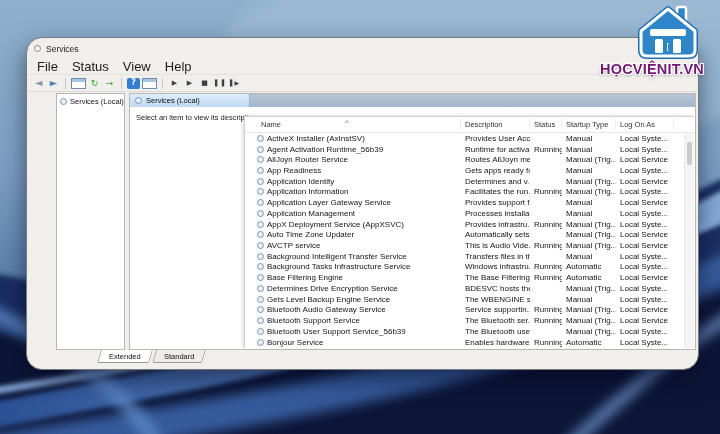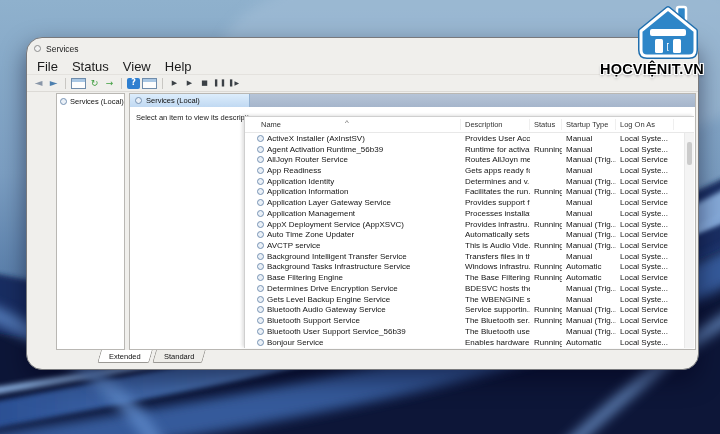--- a/index.html
+++ b/index.html
@@ -6,21 +6,21 @@
   body{width:720px;height:434px;overflow:hidden;position:relative;
        font-family:"Liberation Sans",sans-serif;background:#7b9dc0;}
 
   
   .desktop{position:absolute;inset:0;}
   .desktop svg{display:block;}
 
   
   .watermark{position:absolute;left:584px;top:4px;width:136px;z-index:50;text-align:center;}
   .wm-logo{margin-left:32px;}
-  .wm-text{margin-top:-3px;font-size:14.5px;font-weight:bold;letter-spacing:.2px;color:#000000;
+  .wm-text{margin-top:-3px;font-size:14.5px;font-weight:bold;letter-spacing:.2px;color:#701a75;
     text-shadow:-1px -1px 0 #fff,1px -1px 0 #fff,-1px 1px 0 #fff,1px 1px 0 #fff,0 2px 3px rgba(0,0,30,.35);}
 
   
   .window{position:absolute;left:26px;top:37px;width:671px;height:331px;background:#f0efec;
     border:1px solid #78797c;border-radius:16px;box-shadow:0 10px 24px rgba(0,0,25,.5);
     display:flex;flex-direction:column;overflow:hidden;z-index:10;}
 
   .titlebar{height:21px;display:flex;align-items:center;gap:5px;padding:0 7px;position:relative;flex:none;}
   .title-text{font-size:8.5px;color:#1c1c1c;}
   .close-btn{position:absolute;right:7px;top:2px;width:17px;height:16px;display:flex;align-items:center;

